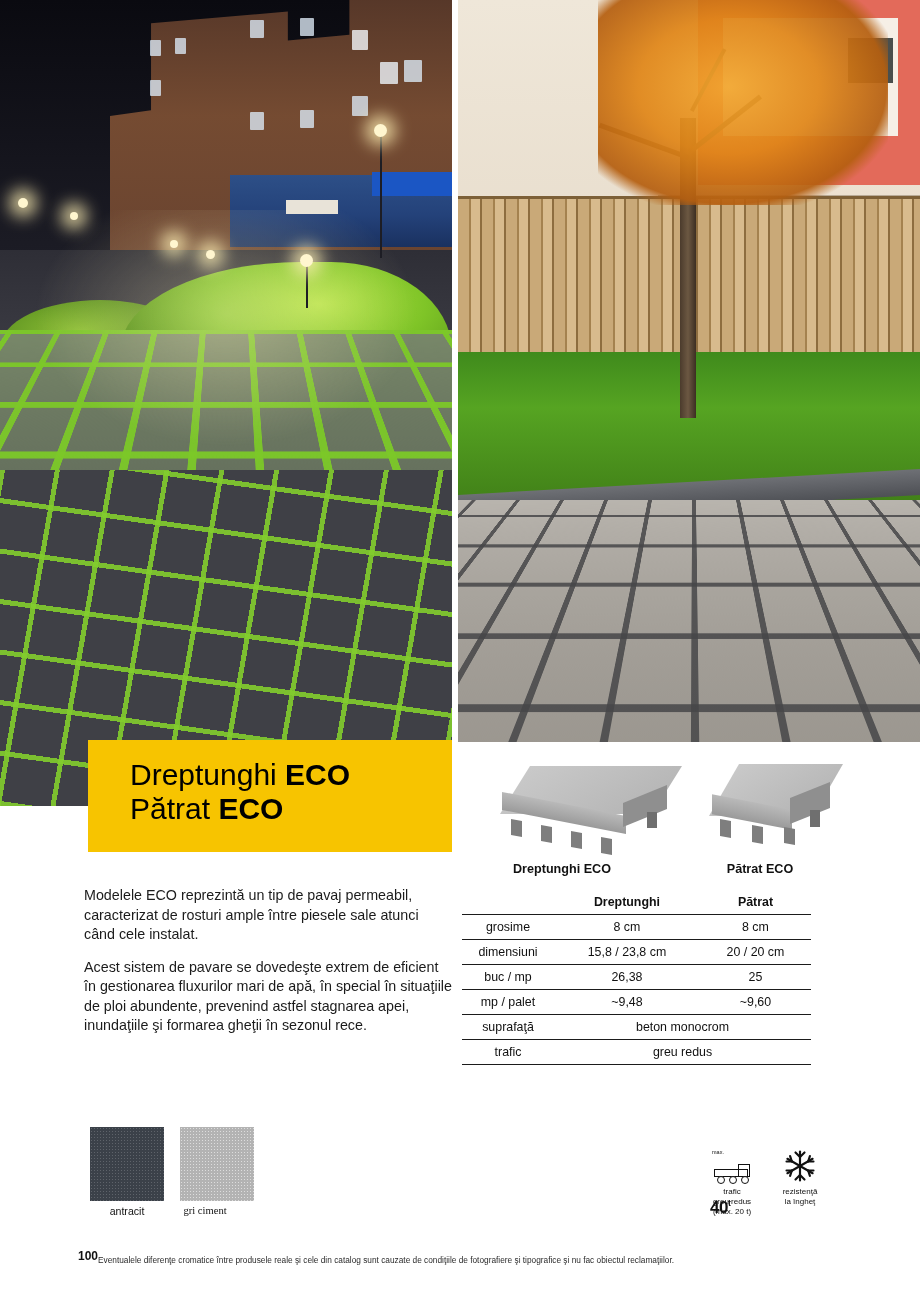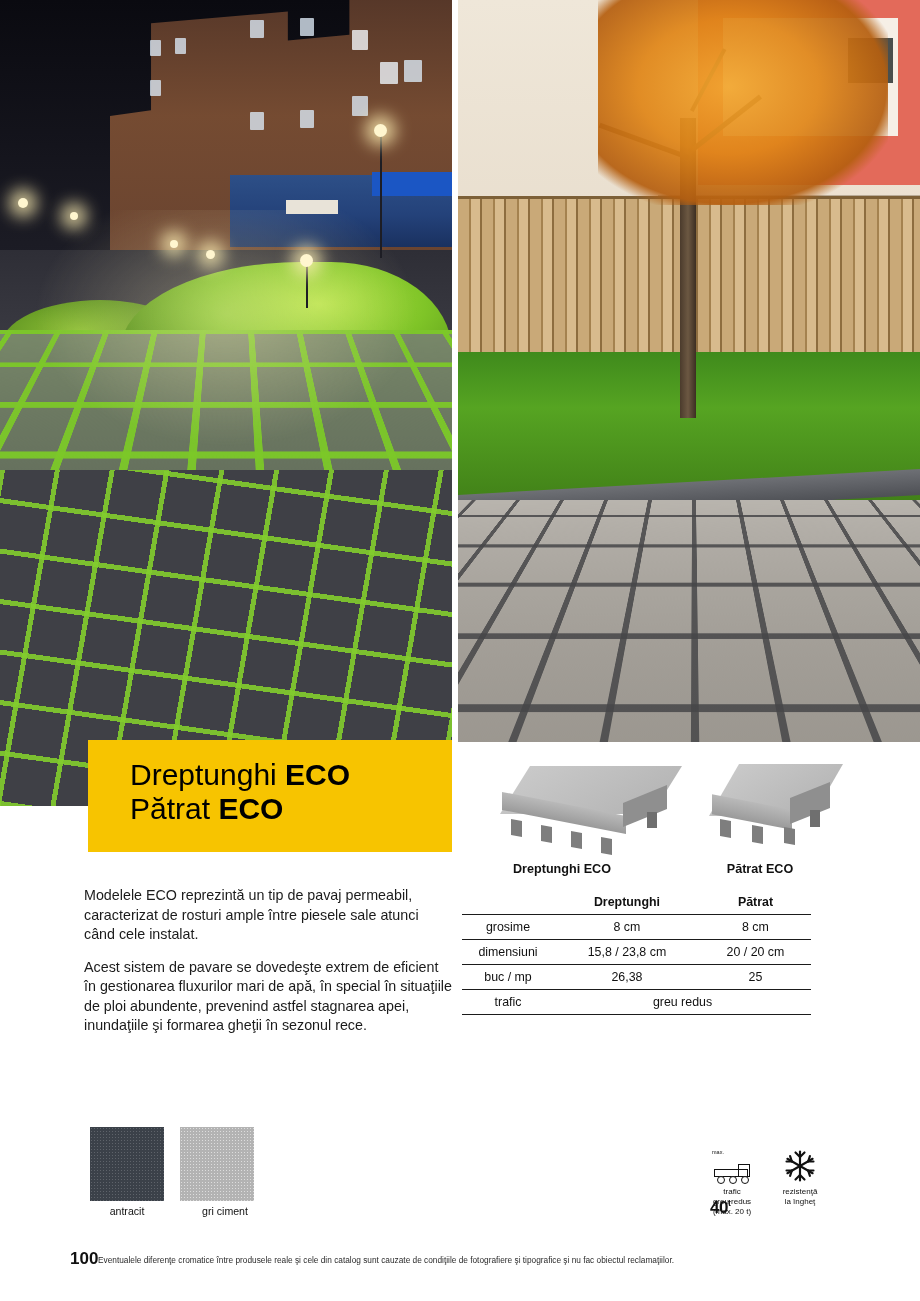--- a/index.html
+++ b/index.html
@@ -205,21 +205,21 @@
   .snow-wrap { position:relative; width:42px; height:36px; margin:0 auto 3px; }
   .t-max { position:absolute; left:4px; top:-1px; font-size:5.5px; color:#111; }
   .t-40 { position:absolute; left:2px; top:2px; font-size:17px; font-weight:700; color:#111; letter-spacing:-.5px;margin-top:48px; }
   .t-40 sup { font-size:9px; }
   .truck-body { position:absolute; left:6px; top:21px; width:34px; height:8px; border:1.4px solid #111; }
   .truck-cab { position:absolute; left:30px; top:16px; width:12px; height:13px; border:1.4px solid #111; }
   .wheel { position:absolute; top:28px; width:8px; height:8px; border:1.4px solid #111; border-radius:50%; background:#fff; }
 
   
   .footer { position:absolute; left:62px; top:1253px; width:800px; }
-  .page-num { position:absolute; left:8px; top:-4px; font-size:17px; font-weight:700; color:#111; }
+  .page-num { position:absolute; left:16px; top:-4px; font-size:12px; font-weight:700; color:#111; }
   .footer-text { position:absolute; left:36px; top:2px; font-size:8.3px; color:#2b2b2b; }
 </style>
 </head>
 <body>
 
 <div class="page">
 
   <div class="photo-left">
     <div class="night-sky"></div>
     <div class="night-buildings"></div>
@@ -324,31 +324,40 @@
         <td>dimensiuni</td>
         <td>15,8 / 23,8 cm</td>
         <td>20 / 20 cm</td>
       </tr>
       <tr>
         <td>buc / mp</td>
         <td>26,38</td>
         <td>25</td>
       </tr>
       <tr>
+        <td>mp / palet</td>
+        <td>~9,48</td>
+        <td>~9,60</td>
+      </tr>
+      <tr>
+        <td>suprafaţă</td>
+        <td colspan="2">beton monocrom</td>
+      </tr>
+      <tr>
         <td>trafic</td>
         <td colspan="2">greu redus</td>
       </tr>
     </tbody>
   </table>
 
   <div class="swatches">
     <div class="sw sw-antracit" style="left:0;top:0;"></div>
     <div class="sw-label" style="left:0;">antracit</div>
     <div class="sw sw-gri" style="left:90px;top:0;"></div>
-    <div class="sw-label" style="left:98px;">gri ciment</div>
+    <div class="sw-label" style="left:78px;font-family:Liberation Serif, serif;">gri ciment</div>
   </div>
 
   <div class="pictos">
     <div class="picto" style="left:0;top:0;width:64px;">
       <div class="truck-wrap">
         <span class="t-max">max.</span>
         <span class="t-40"><span>40</span><sup>t</sup></span>
         <div class="truck-body"></div>
         <div class="truck-cab"></div>
         <div class="wheel" style="left:9px;"></div>

